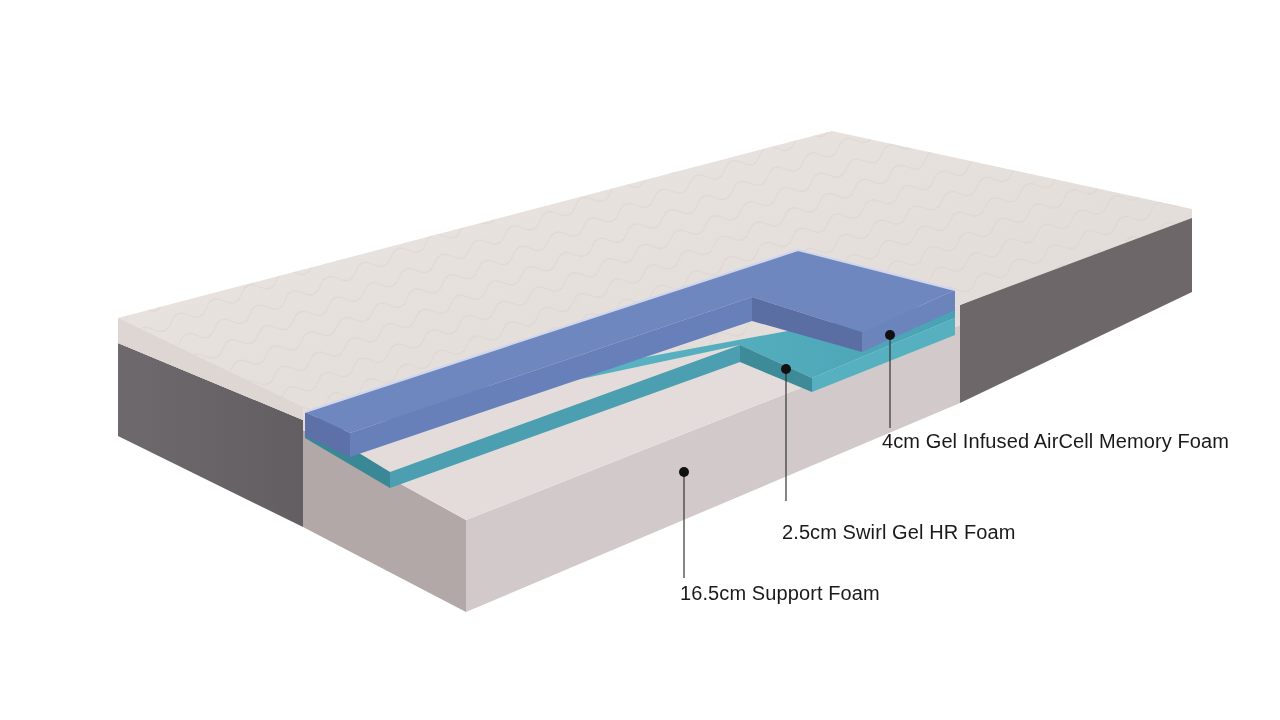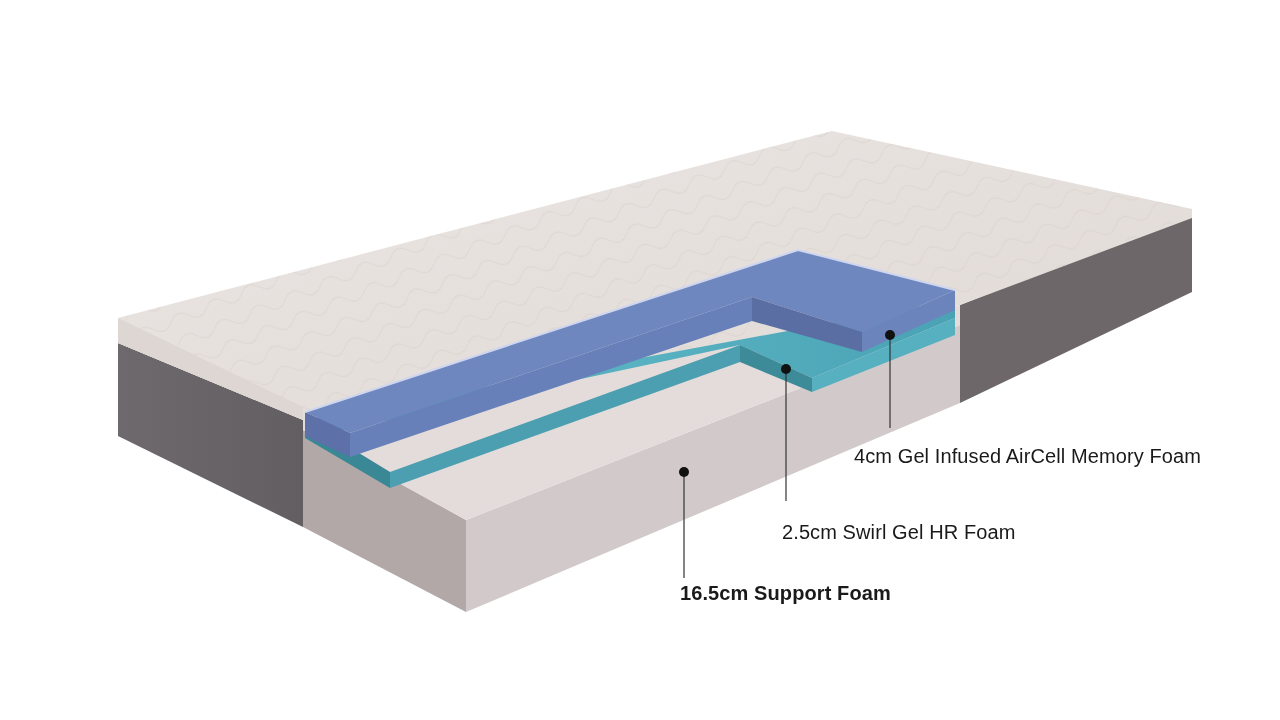--- a/index.html
+++ b/index.html
@@ -22,23 +22,23 @@
     height: 720px;
   }
   .label {
     position: absolute;
     font-size: 20px;
     color: #1a1a1a;
     white-space: nowrap;
     line-height: 1;
     letter-spacing: 0.1px;
   }
-  #label-top { left: 854px; top: 431px; margin-top: 15px; }
+  #label-top { left: 882px; top: 431px; }
   #label-mid { left: 782px; top: 506px; margin-top: 16px; }
-  #label-bot { left: 680px; top: 583px; font-weight: bold; }
+  #label-bot { left: 680px; top: 583px; }
 </style>
 </head>
 <body>
 
 <svg id="diagram" width="1280" height="720" viewBox="0 0 1280 720" xmlns="http://www.w3.org/2000/svg">
   <defs>
     <linearGradient id="gCoverTop" x1="0" y1="0" x2="1" y2="1">
       <stop offset="0" stop-color="#ebe6e3"></stop>
       <stop offset="1" stop-color="#e0d9d6"></stop>
     </linearGradient>

